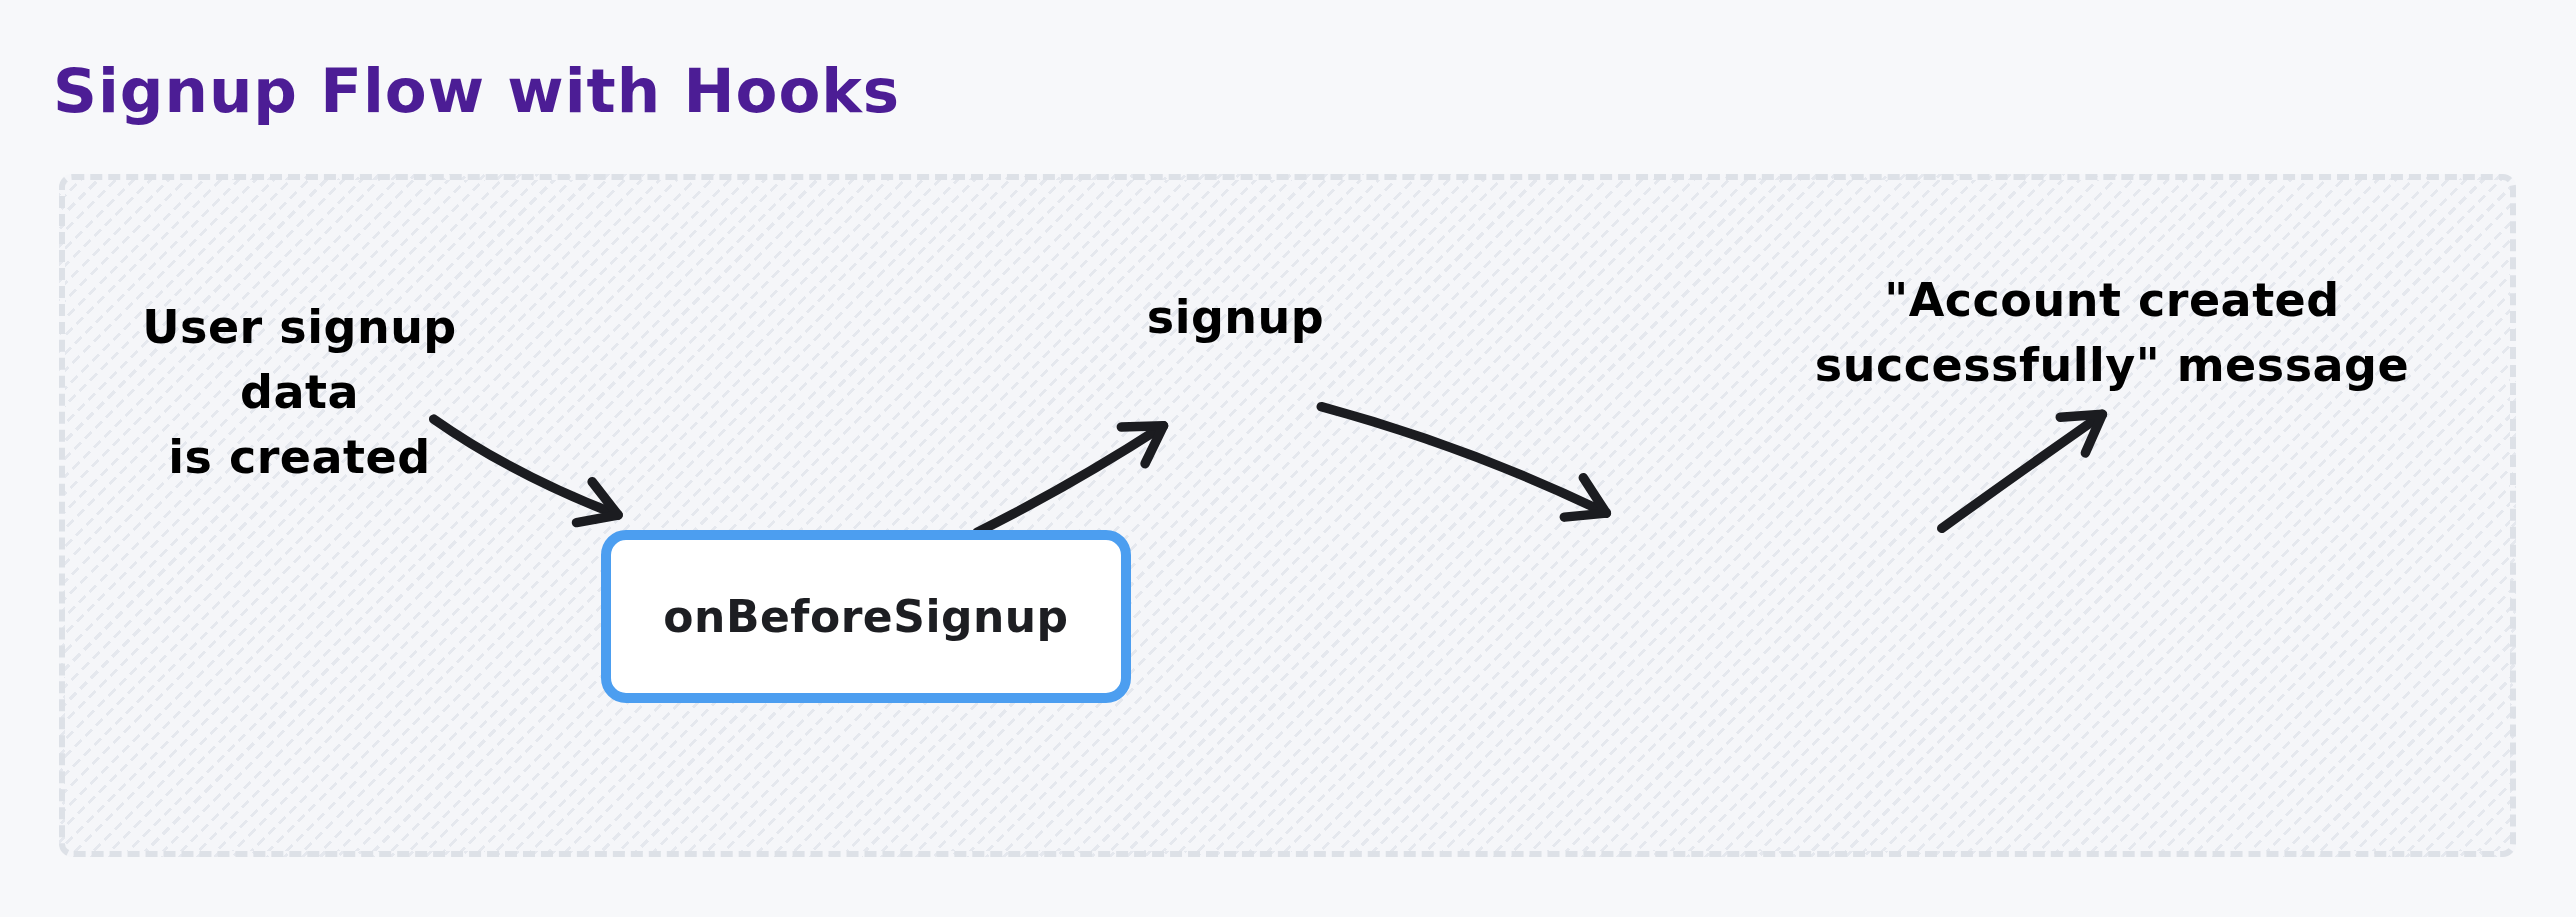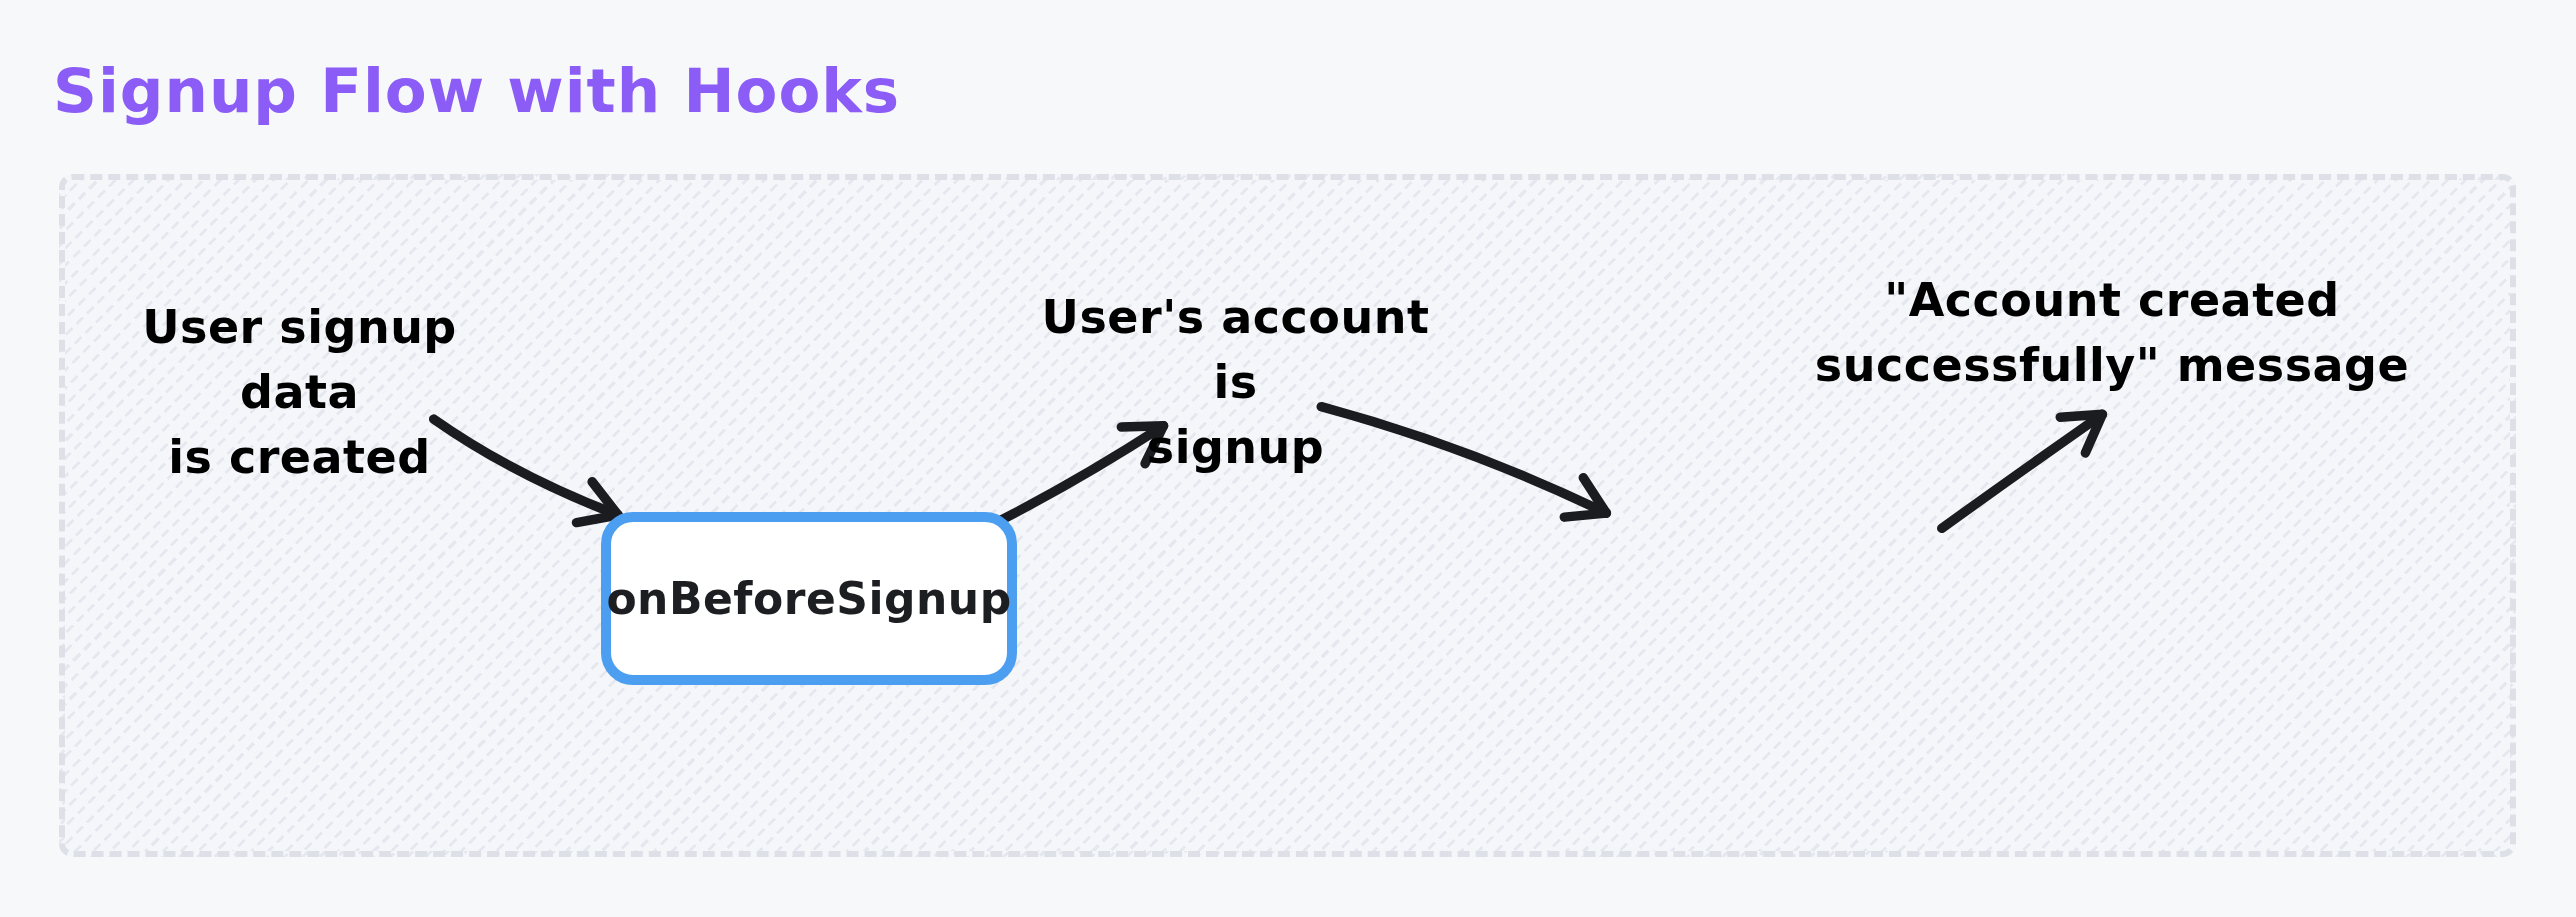--- a/index.html
+++ b/index.html
@@ -13,21 +13,21 @@
     color: #1e1f23;
   }
   .title {
     position: absolute;
     left: 53px;
     top: 55px;
     margin: 0;
     font-size: 61px;
     font-weight: bold;
     letter-spacing: 1px;
-    color: #8b5cf6;
+    color: #4c1d95;
   }
   .frame {
     position: absolute;
     left: 59px;
     top: 174px;
     width: 2445px;
     height: 671px;
     border: 6.7px dashed #dde1e7;
     border-radius: 13.3px;
     background-color: #f5f6f9;
@@ -42,21 +42,21 @@
     border: 10.5px solid #4c9ef0;
     border-radius: 25px;
     display: flex;
     align-items: center;
     justify-content: center;
     font-size: 44px;
     font-weight: bold;
     color: #1d1e22;
     letter-spacing: 0.5px;
   }
-  #node-before { left: 601px; top: 512px; width: 416px; height: 173px; border-radius: 32px; }
+  #node-before { left: 601px; top: 530px; width: 530px; height: 173px; }
   #node-after  { left: 1597px; top: 529px; width: 452px; height: 174px; }
   .note {
     position: absolute;
     text-align: center;
     font-size: 46px;
     font-weight: bold;
     line-height: 65px;
     color: #000000;
     letter-spacing: 0.5px;
   }
@@ -98,21 +98,20 @@
     <path d="M 1390 428 Q 1545 470 1690 540" marker-end="url(#ah)"></path>
     <path d="M 2043 556 Q 2118 502 2212 436" marker-end="url(#ah)"></path>
   </svg>
 
   <div class="note" id="note-1">
     <span class="line">User signup data</span>
     <span class="line">is created</span>
   </div>
 
   <div class="note" id="note-2">
-    <span class="line">User's account is</span>
     <span class="line">signup</span>
   </div>
 
   <div class="note" id="note-3">
     <span class="line">"Account created</span>
     <span class="line">successfully" message</span>
   </div>
 
   <div class="node" id="node-before">
     <span>onBeforeSignup</span>

